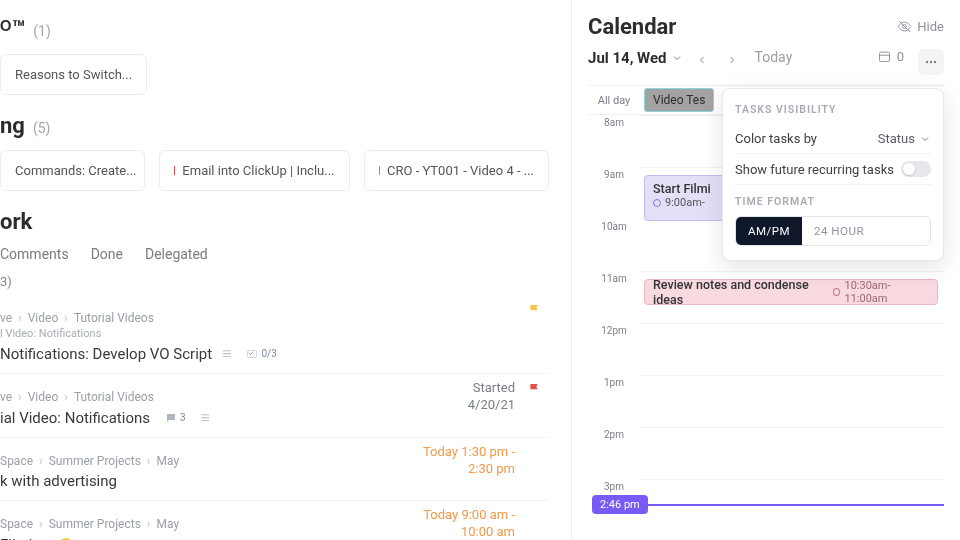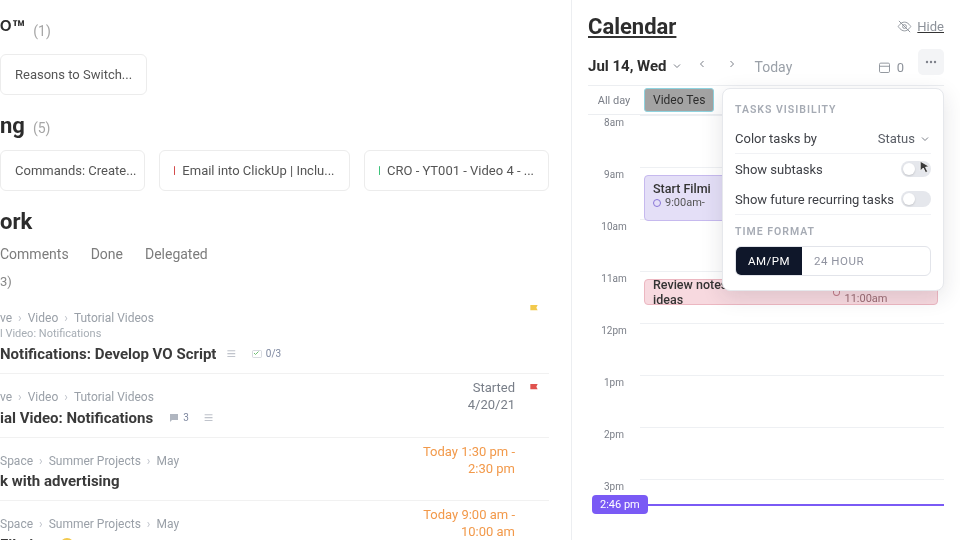--- a/index.html
+++ b/index.html
@@ -24,42 +24,42 @@
 .tabs-row .tab { cursor: pointer; }
 
 .group-num { font-size: 13px; color: #888; margin: 12px 0 6px 0; }
 
 .breadcrumb { font-size: 12px; color: #9aa0a8; display: flex; gap: 6px; align-items: center; margin-top: 10px;}
 .breadcrumb .sep { color: #c0c4cc; }
 .breadcrumb-sub { font-size: 11px; color: #a6adb4; margin-top: 2px; }
 
 .task-block { border-bottom: 1px solid #f1f1f1; padding: 6px 0 10px 0; position: relative; }
 .task-title-row { display: flex; align-items: center; gap: 10px; margin-top: 4px; }
-.task-title { font-size: 15px; font-weight: 700; color: #3a3a3a; white-space: nowrap; overflow: hidden; text-overflow: ellipsis; }
+.task-title { font-size: 15px; font-weight: 400; color: #3a3a3a; white-space: nowrap; overflow: hidden; text-overflow: ellipsis; }
 .chk-pill { font-size: 10px; color: #7e88a0; border: 1px solid transparent; padding: 1px 4px; border-radius: 3px; display:flex; align-items:center; gap:3px;}
 .chk-pill svg { width:12px; height:12px; }
 .msg-icon { width:12px; height:12px; fill:#b0b6c0;}
 .started { font-size: 13px; color: #787e88; text-align: right; position: absolute; right: 34px; top: 6px; line-height: 1.3;}
 .started.today { color: #f2994a; }
 .flag { position: absolute; right: 6px; top: 8px; width: 16px; height: 16px; }
 .flag svg { width: 16px; height: 16px; }
 
 .divider-v { width: 1px; background: #eceef1; margin: 0 0 0 4px; }
 
 
 .cal {
   width: 388px; min-width: 388px; background: #fff; padding: 14px 16px 0 16px;
   display: flex; flex-direction: column;
 }
-.cal-header { display: flex; align-items: center; justify-content: space-between; margin-bottom: 10px; text-decoration: underline; }
+.cal-header { display: flex; align-items: center; justify-content: space-between; margin-bottom: 10px; }
 .cal-title { font-size: 22px; font-weight: 700; color: #2d2d2d; }
 .hide-link { display: flex; align-items: center; gap: 5px; font-size: 13px; color: #8d929a; cursor: pointer; }
 .hide-link svg { width: 15px; height: 15px; stroke: #8d929a; fill: none; }
 
-.nav-row { display: flex; align-items: flex-end; gap: 8px; margin-bottom: 10px; }
+.nav-row { display: flex; align-items: flex-start; gap: 8px; margin-bottom: 10px; }
 .date-pick { font-size: 15px; font-weight: 700; color: #2d2d2d; display: flex; align-items: center; gap: 4px; cursor:pointer;}
 .chev { width: 12px; height: 12px; stroke: #7a7e87; fill: none; stroke-width: 2; }
 .nav-btn { width: 22px; height: 22px; display:flex; align-items:center; justify-content:center; cursor:pointer; border-radius:4px;}
 .today-txt { font-size: 14px; color: #9aa0a8; cursor: pointer; margin-left: 4px;}
 .spacer { flex: 1; }
 .count-box { display:flex; align-items:center; gap:5px; font-size:13px; color:#8d929a;}
 .count-box svg { width:15px; height:15px; stroke:#8d929a; fill:none;}
 .more-btn { width:26px; height:26px; border-radius:5px; background:#f3f4f6; display:flex; align-items:center; justify-content:center; cursor:pointer; margin-left:6px;}
 .more-btn svg { width:16px; height:16px; fill:#7e828b;}
 
@@ -347,29 +347,20 @@
       <div class="pop-sect-title">TASKS VISIBILITY</div>
       <div class="pop-row bordered">
         <span>Color tasks by</span>
         <span class="select-val">
           <span>Status</span>
           <svg class="chev" viewBox="0 0 24 24">
               <polyline points="6 9 12 15 18 9"></polyline>
             </svg>
         </span>
       </div>
-      <div class="pop-row">
-        <span>Show subtasks</span>
-        <span class="toggle">
-          <span class="knob"></span>
-          <svg class="cursor" viewBox="0 0 24 24">
-              <path d="M7 3l12 7-5 1 3 6-3 1-3-6-4 4z" fill="#3b3b3b" stroke="#fff" stroke-width="1"></path>
-            </svg>
-        </span>
-      </div>
       <div class="pop-row bordered">
         <span>Show future recurring tasks</span>
         <span class="toggle">
             <span class="knob"></span>
           </span>
       </div>
       <div class="pop-sect-title" style="margin-top:10px">TIME FORMAT</div>
       <div class="seg">
         <button class="active">AM/PM</button>
         <button>24 HOUR</button>

